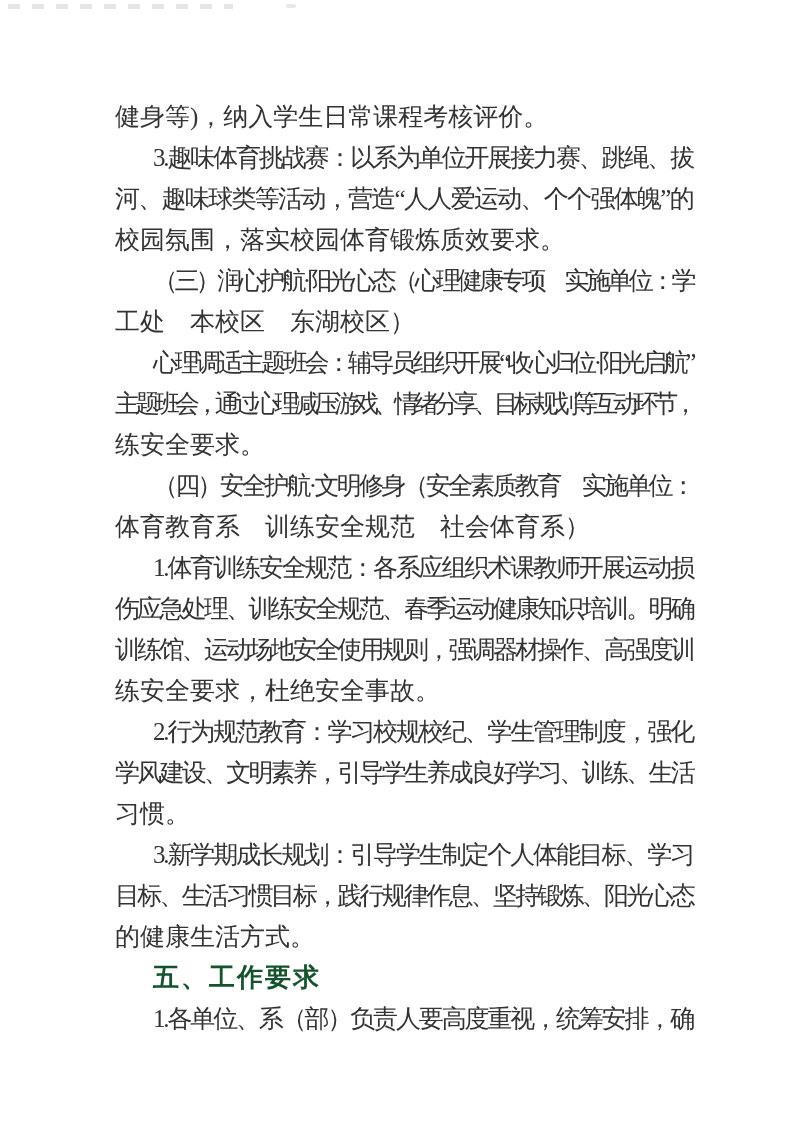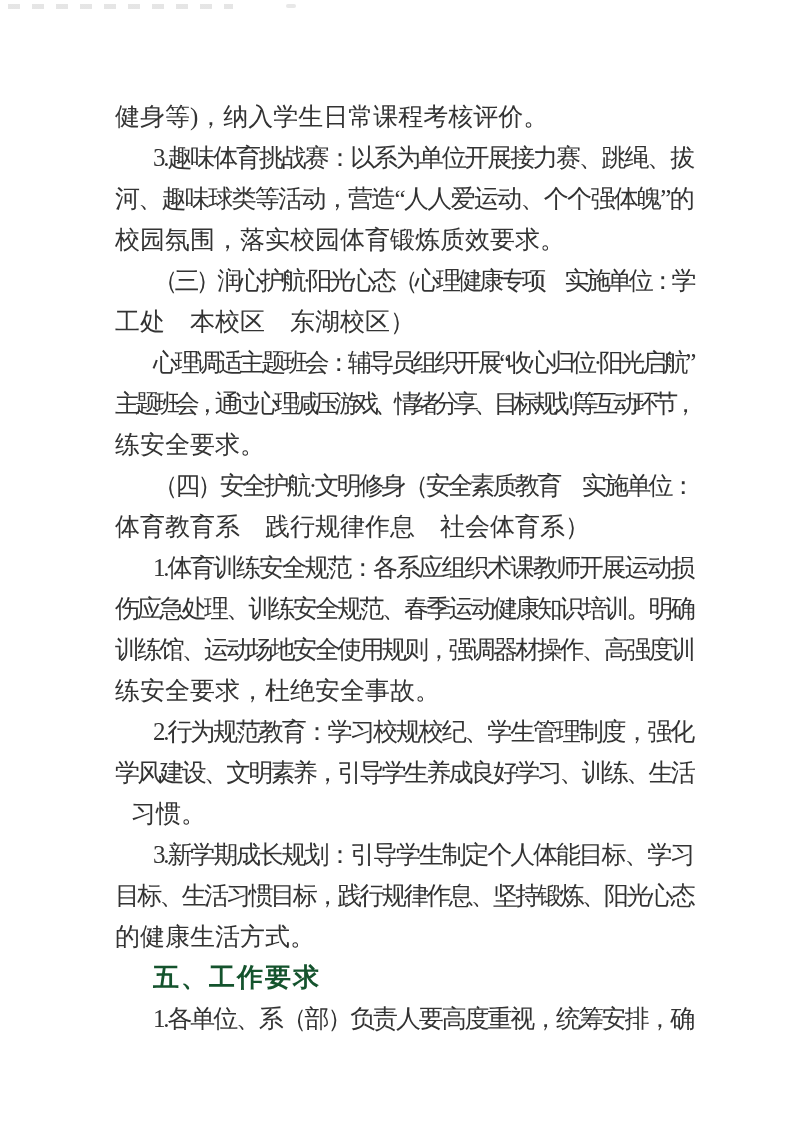--- a/index.html
+++ b/index.html
@@ -59,27 +59,27 @@
       <div class="line"><span style="letter-spacing: 0px;">健身等)，纳入学生日常课程考核评价。</span></div>
       <div class="line indent"><span style="letter-spacing: -2.15px;">3.趣味体育挑战赛：以系为单位开展接力赛、跳绳、拔</span></div>
       <div class="line"><span style="letter-spacing: -1.70012px;">河、趣味球类等活动，营造“人人爱运动、个个强体魄”的</span></div>
       <div class="line"><span style="letter-spacing: 0px;">校园氛围，落实校园体育锻炼质效要求。</span></div>
       <div class="line indent"><span style="letter-spacing: -3.58954px;">（三）润心护航·阳光心态（心理健康专项　实施单位：学</span></div>
       <div class="line"><span style="letter-spacing: 0px;">工处　本校区　东湖校区）</span></div>
       <div class="line indent"><span style="letter-spacing: -3.35301px;">心理调适主题班会：辅导员组织开展“收心归位·阳光启航”</span></div>
       <div class="line"><span style="letter-spacing: -5.06897px;">主题班会，通过心理减压游戏、情绪分享、目标规划等互动环节，</span></div>
       <div class="line"><span style="letter-spacing: 0px;">练安全要求。</span></div>
       <div class="line indent"><span style="letter-spacing: -2.73312px; text-align: right;">（四）安全护航·文明修身（安全素质教育　实施单位：</span></div>
-      <div class="line"><span style="letter-spacing: 0px;">体育教育系　践行规律作息　社会体育系）</span></div>
+      <div class="line"><span style="letter-spacing: 0px;">体育教育系　训练安全规范　社会体育系）</span></div>
       <div class="line indent"><span style="letter-spacing: -2.15px;">1.体育训练安全规范：各系应组织术课教师开展运动损</span></div>
       <div class="line"><span style="letter-spacing: -2.76923px;">伤应急处理、训练安全规范、春季运动健康知识培训。明确</span></div>
       <div class="line"><span style="letter-spacing: -2.76923px;">训练馆、运动场地安全使用规则，强调器材操作、高强度训</span></div>
       <div class="line"><span style="letter-spacing: 0px;">练安全要求，杜绝安全事故。</span></div>
       <div class="line indent"><span style="letter-spacing: -2.15px;">2.行为规范教育：学习校规校纪、学生管理制度，强化</span></div>
       <div class="line"><span style="letter-spacing: -2.76923px;">学风建设、文明素养，引导学生养成良好学习、训练、生活</span></div>
-      <div class="line"><span style="letter-spacing: 0px; margin-left: 16px;">习惯。</span></div>
+      <div class="line"><span style="letter-spacing: 0px;">习惯。</span></div>
       <div class="line indent"><span style="letter-spacing: -2.15px;">3.新学期成长规划：引导学生制定个人体能目标、学习</span></div>
       <div class="line"><span style="letter-spacing: -2.76923px;">目标、生活习惯目标，践行规律作息、坚持锻炼、阳光心态</span></div>
       <div class="line"><span style="letter-spacing: 0px;">的健康生活方式。</span></div>
       <div class="line indent heading"><span>五、工作要求</span></div>
       <div class="line indent"><span style="letter-spacing: -2.15px;">1.各单位、系（部）负责人要高度重视，统筹安排，确</span></div>
     </div>
 </div>
 
 </body></html>

